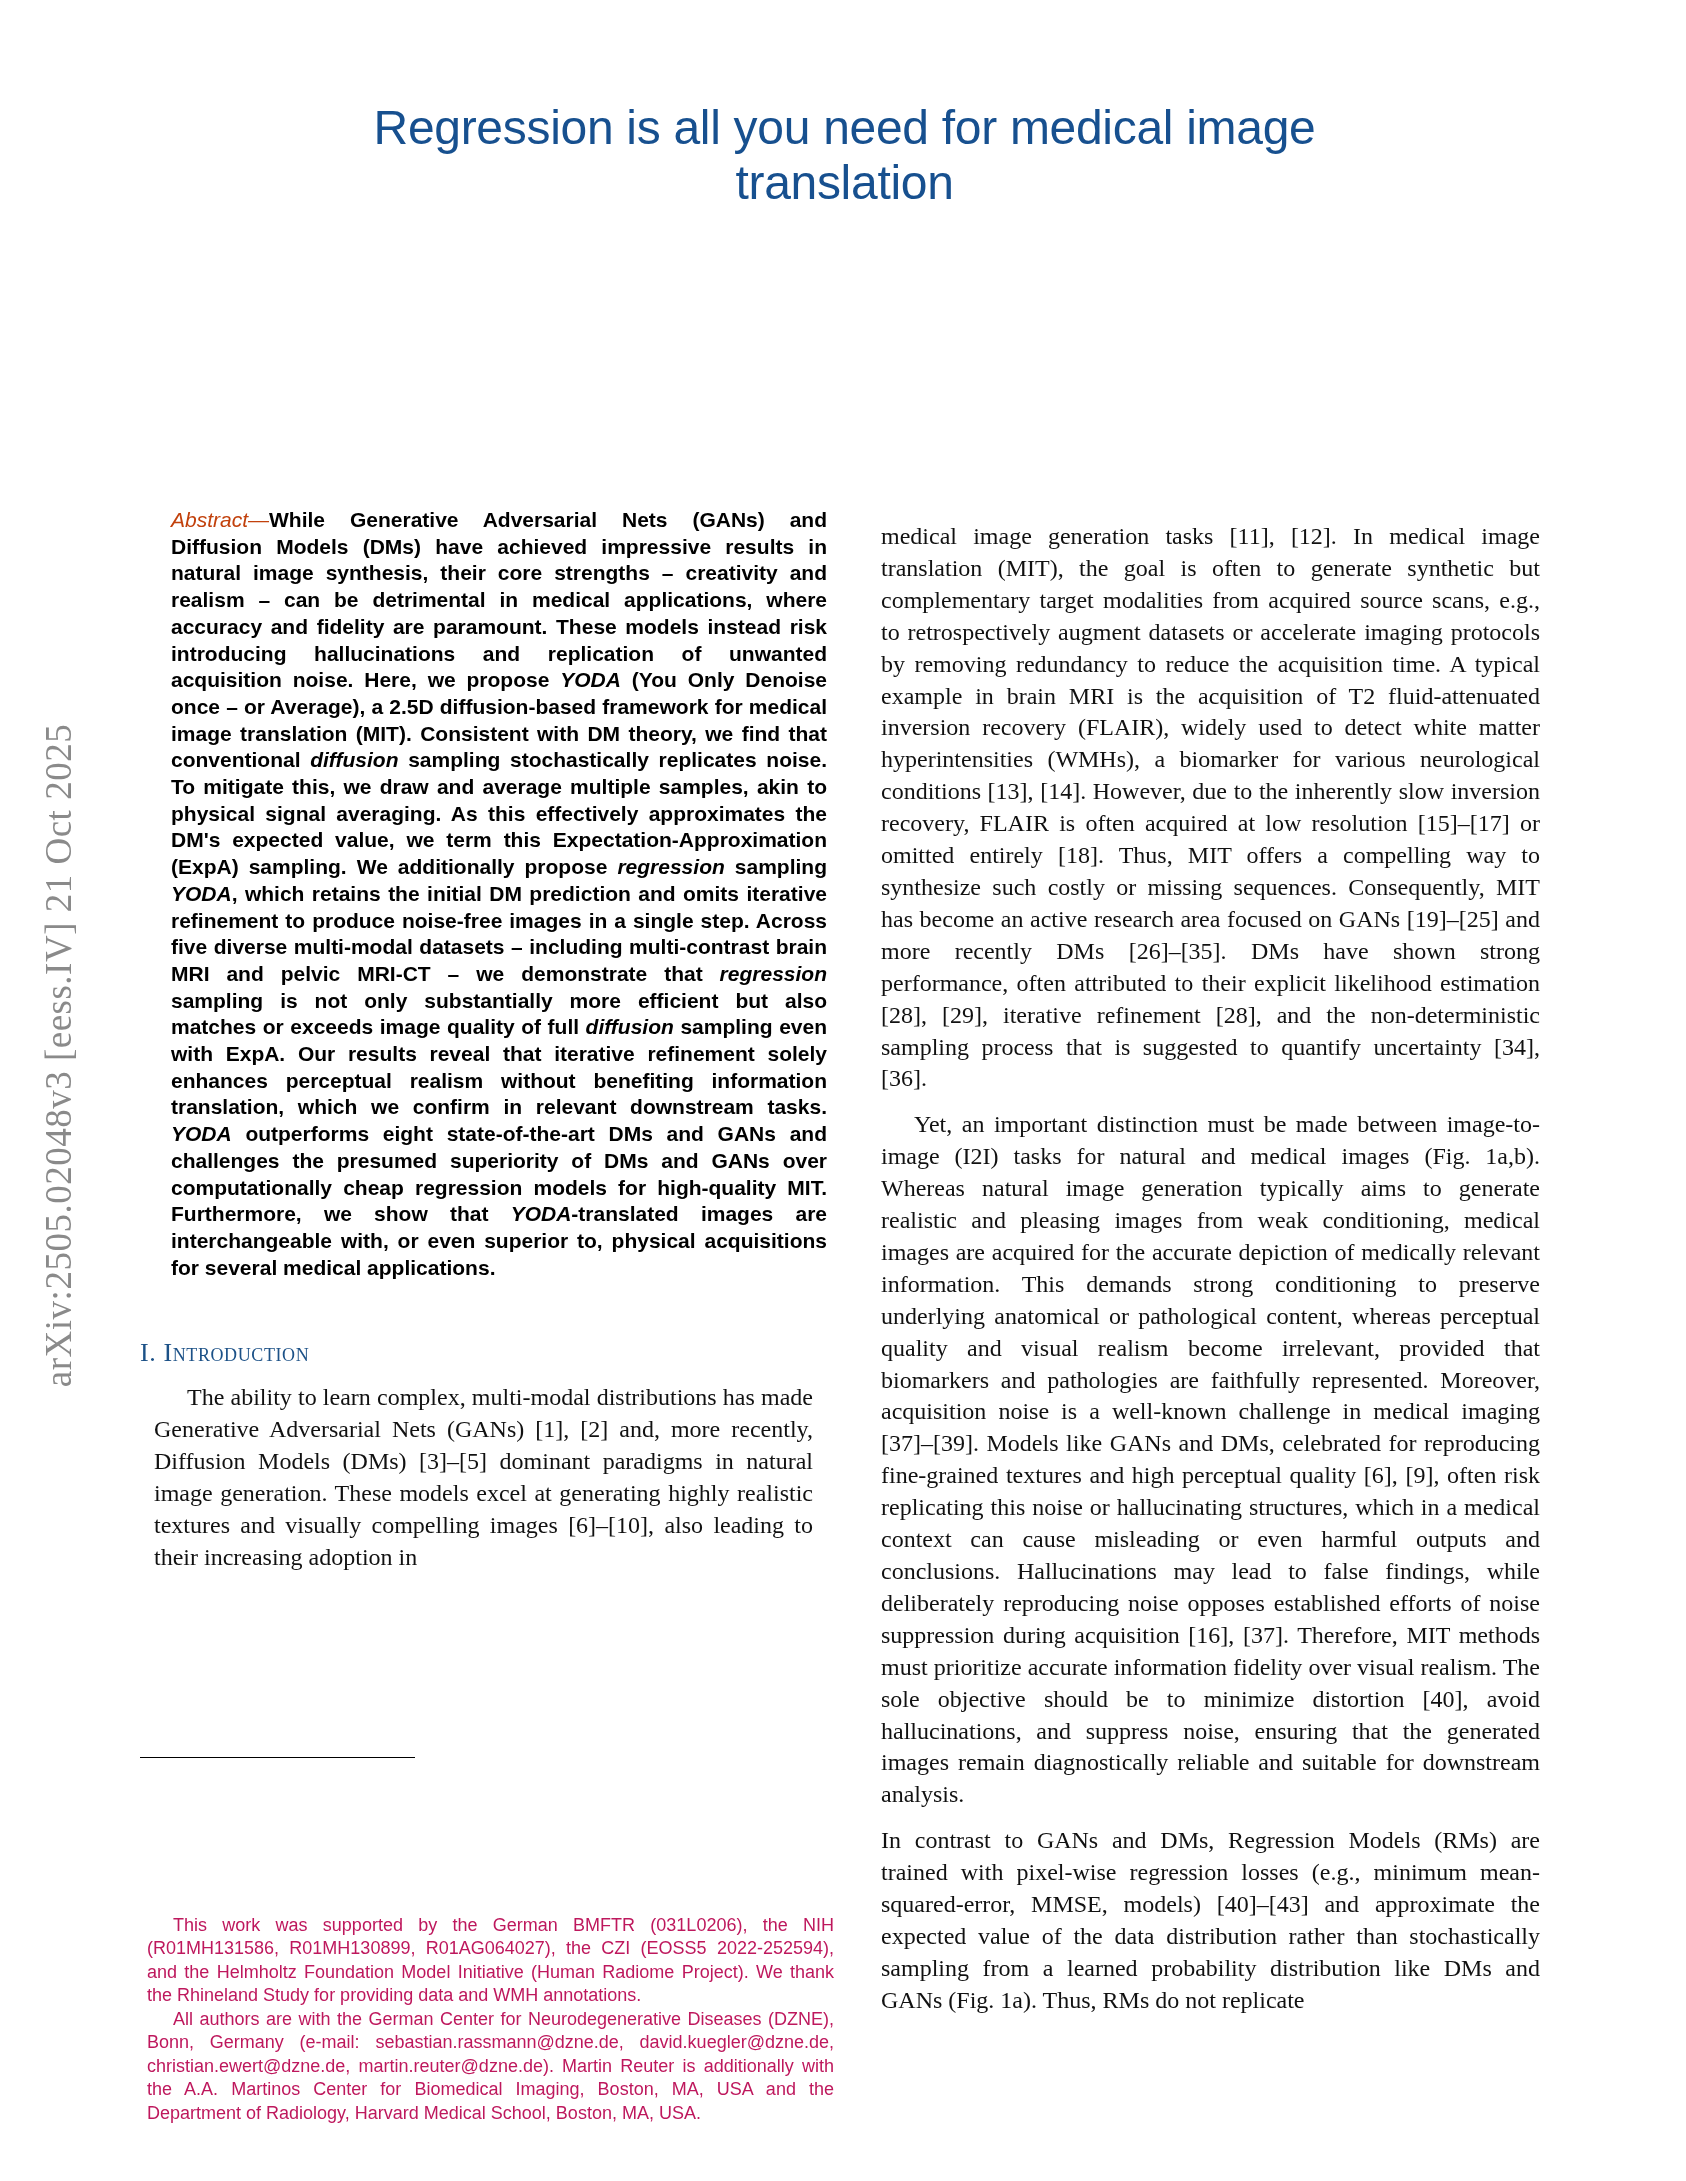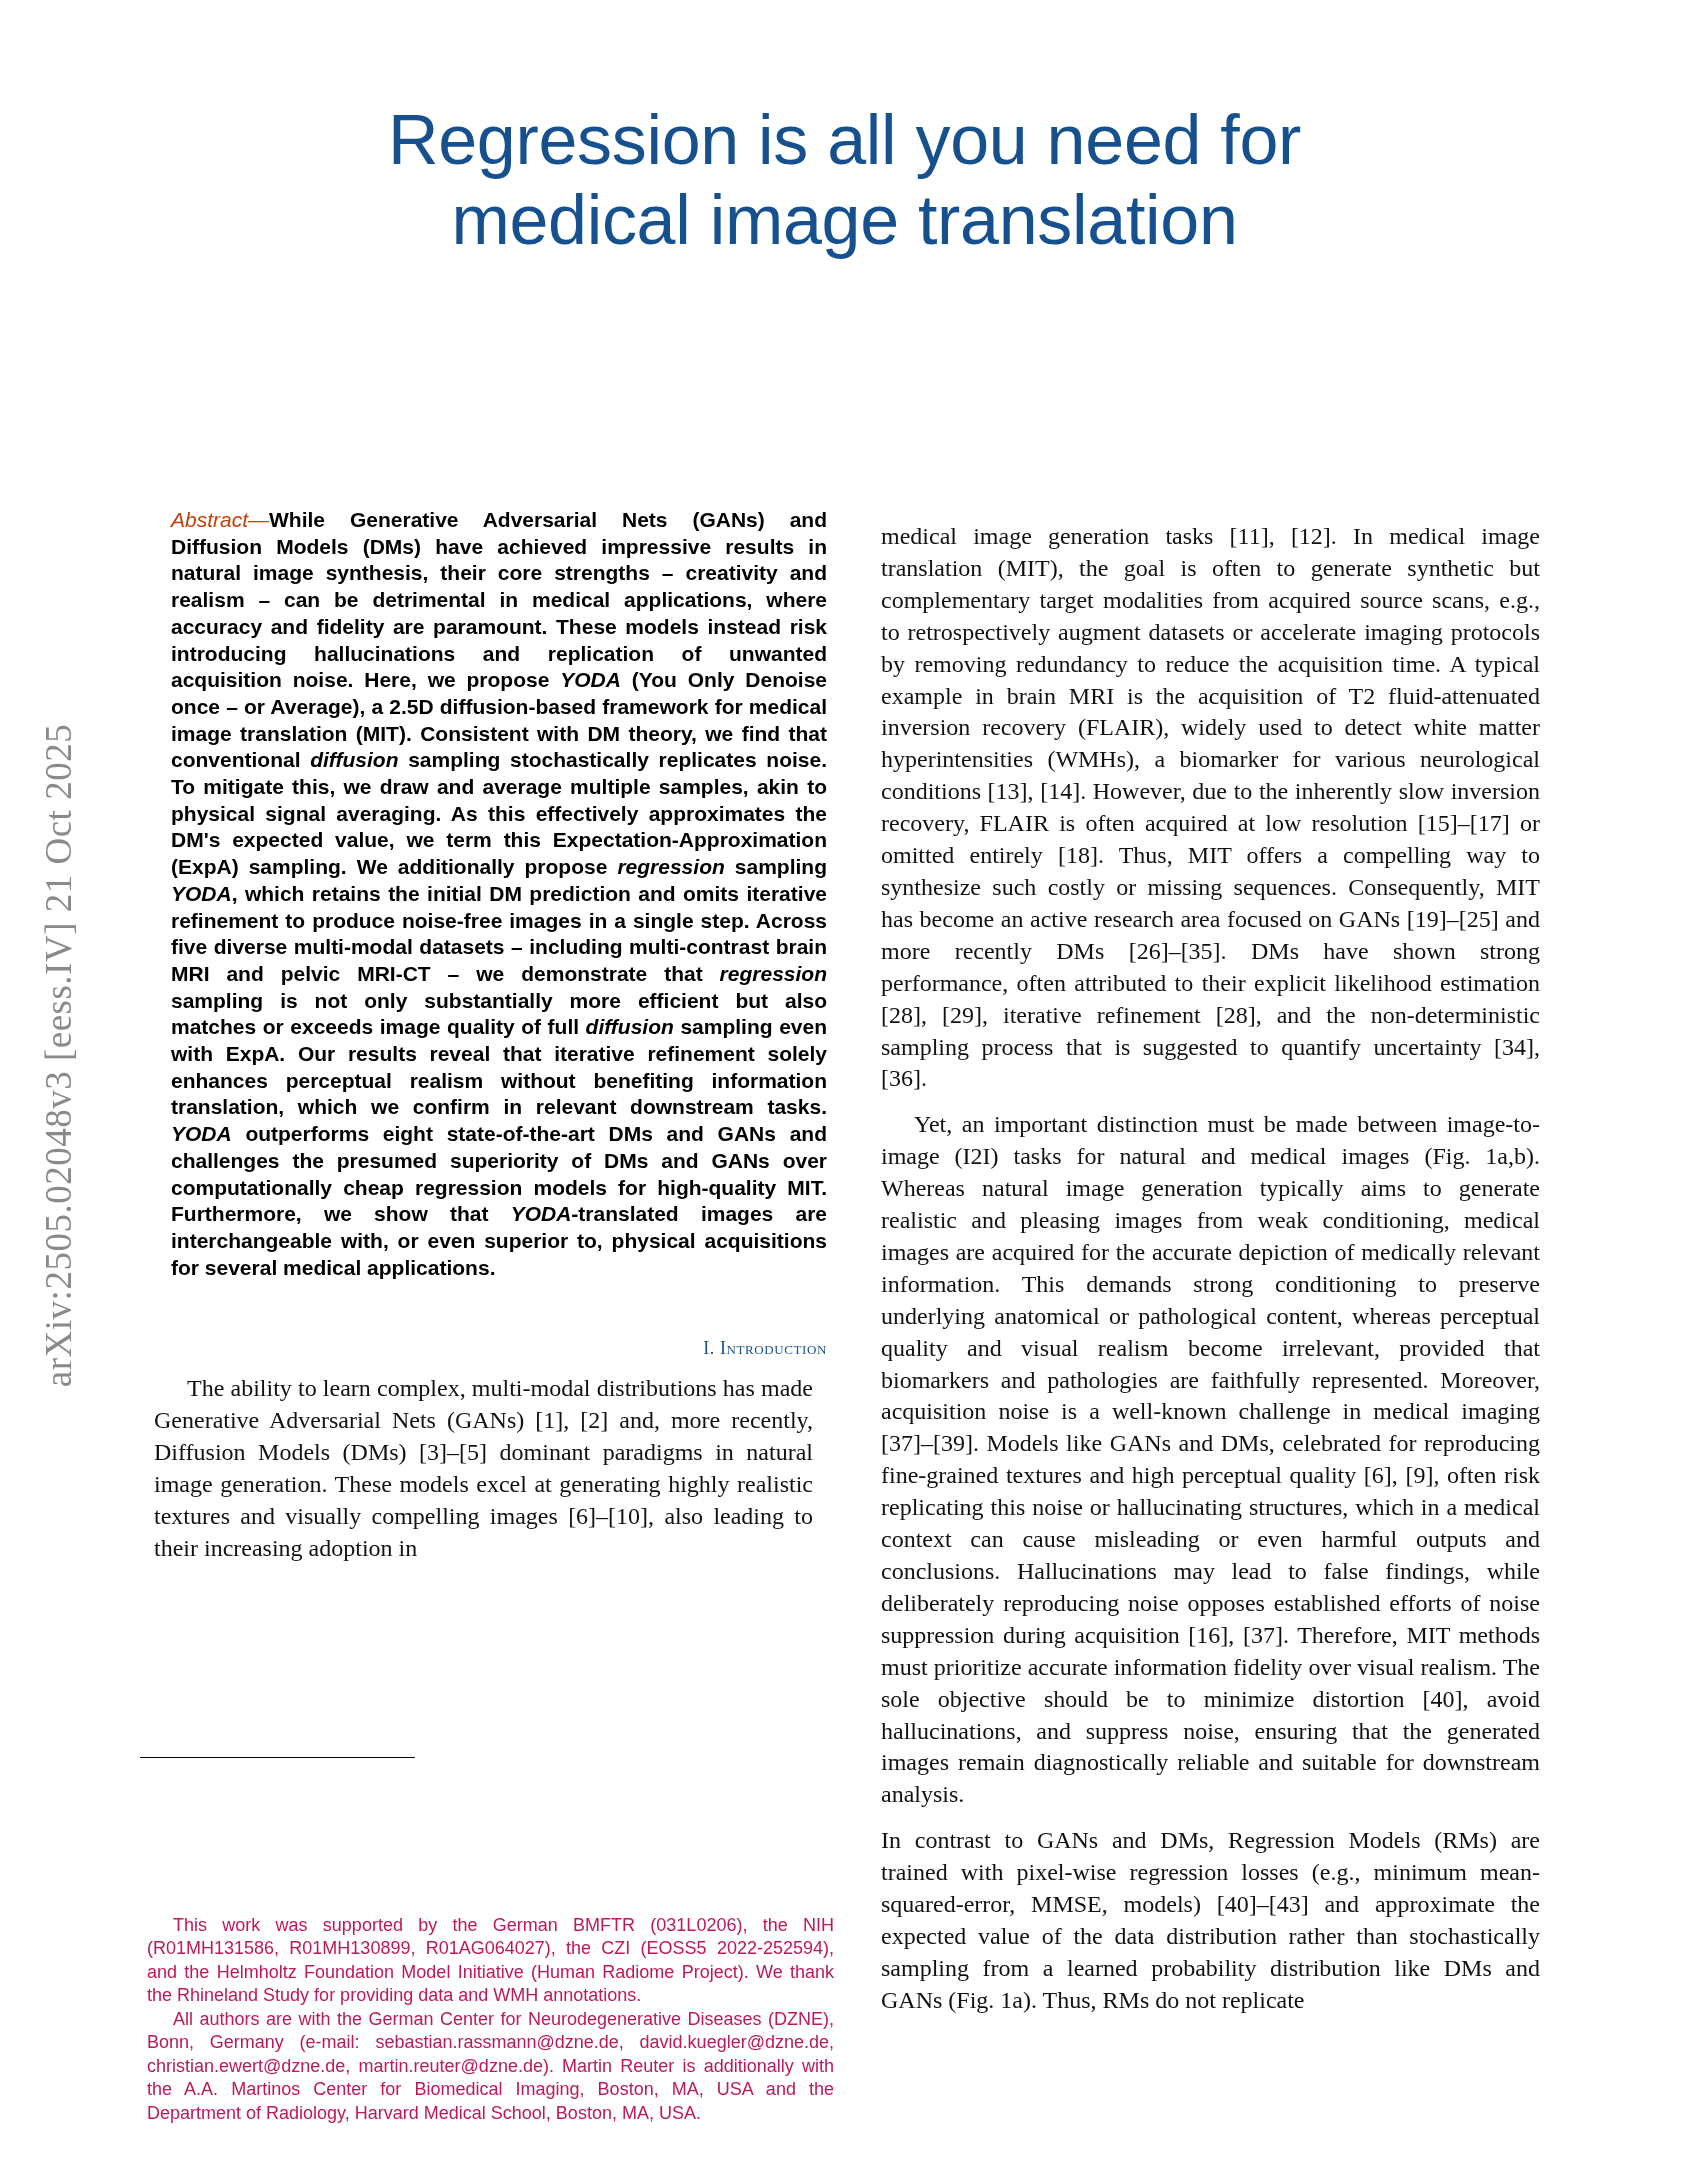--- a/index.html
+++ b/index.html
@@ -35,21 +35,21 @@
   
   #header {
     position: absolute;
     left: 110px;
     top: 101px;
     width: 1469px;
     text-align: center;
   }
   #paper-title {
     font-family: "Liberation Sans", "DejaVu Sans", sans-serif;
-    font-size: 70px;
+    font-size: 48px;
     line-height: 1.14;
     font-weight: 400;
     color: #17508f;
     margin: 0 auto;
     max-width: 1139px;
     letter-spacing: -0.3px;
   }
   #author-line {
     font-family: "Liberation Sans", "DejaVu Sans", sans-serif;
     font-size: 27.5px;
@@ -92,22 +92,22 @@
     font-weight: normal;
     color: #c2410c;
   }
   .abstract-indent { padding-left: 31px; }
   .it { font-style: italic; }
 
   
   .section-head {
     font-family: "Liberation Serif", "DejaVu Serif", serif;
     color: #1c5187;
-    text-align: right;
-    font-size: 18px;
+    text-align: left;
+    font-size: 26px;
     font-variant: small-caps;
     letter-spacing: 0.6px;
     margin-top: 57px;
     margin-bottom: 13px;
   }
 
   
   .body-par {
     font-family: "Liberation Serif", "DejaVu Serif", serif;
     font-size: 24px;

